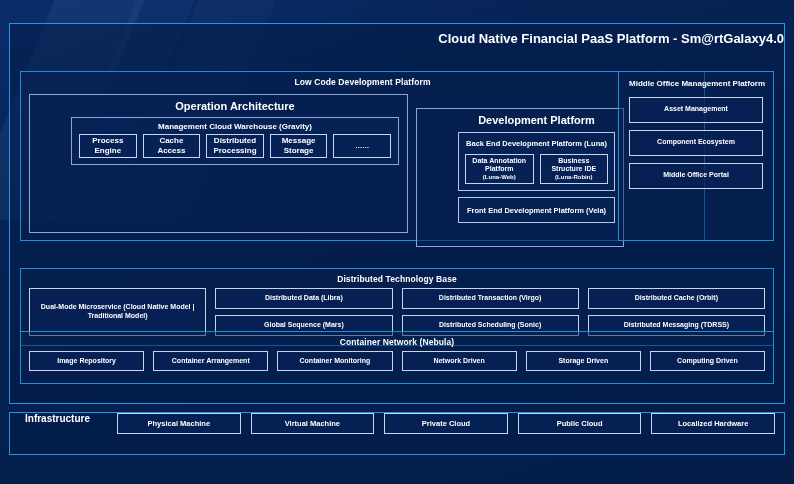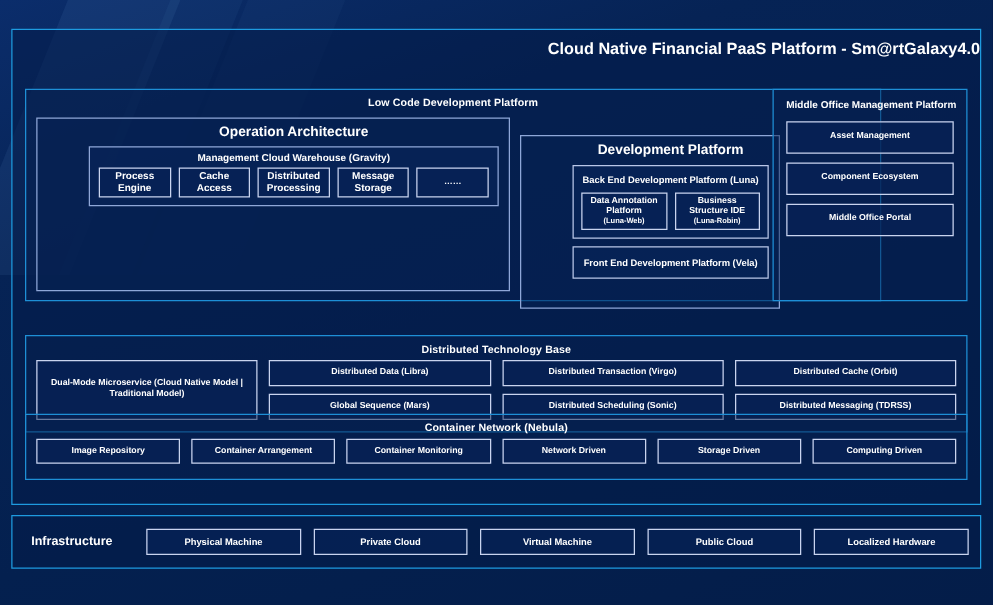--- a/index.html
+++ b/index.html
@@ -132,21 +132,21 @@
   #dtb-grid .col .chip { height: 21px; }
   #dtb-grid .col.wide .chip { height: 48px; }
 
   
   #cplat { position: absolute; left: 10px; top: 307px; right: 10px; height: 53px; }
   #cplat-row { display: flex; gap: 9px; padding: 0 8px 7px; }
   #cplat-row .chip { flex: 1; height: 20px; }
 
   
   #infra-frame { left: 9px; top: 412px; width: 776px; height: 43px; }
-  #infra-inner { display: flex; align-items: center; height: 100%; padding: 0 9px; gap: 10px; }
+  #infra-inner { display: flex; height: 100%; padding: 0 9px; gap: 10px; }
   #infra-label {
     color: #ffffff; font-weight: bold; font-size: 10px;
     min-width: 88px; padding-left: 6px;
   }
   #infra-inner .chip { flex: 1; height: 21px; font-size: 7.5px; }
 </style>
 </head>
 <body>
 
 <div id="stage">
@@ -242,20 +242,20 @@
         <div class="chip">Storage Driven</div>
         <div class="chip">Computing Driven</div>
       </div>
     </div>
   </div>
 
   <div class="outer-frame" id="infra-frame">
     <div id="infra-inner">
       <div id="infra-label">Infrastructure</div>
       <div class="chip">Physical Machine</div>
+      <div class="chip">Virtual Machine</div>
       <div class="chip">Private Cloud</div>
-      <div class="chip">Virtual Machine</div>
       <div class="chip">Public Cloud</div>
       <div class="chip">Localized Hardware</div>
     </div>
   </div>
 
 </div>
 
 </body></html>

